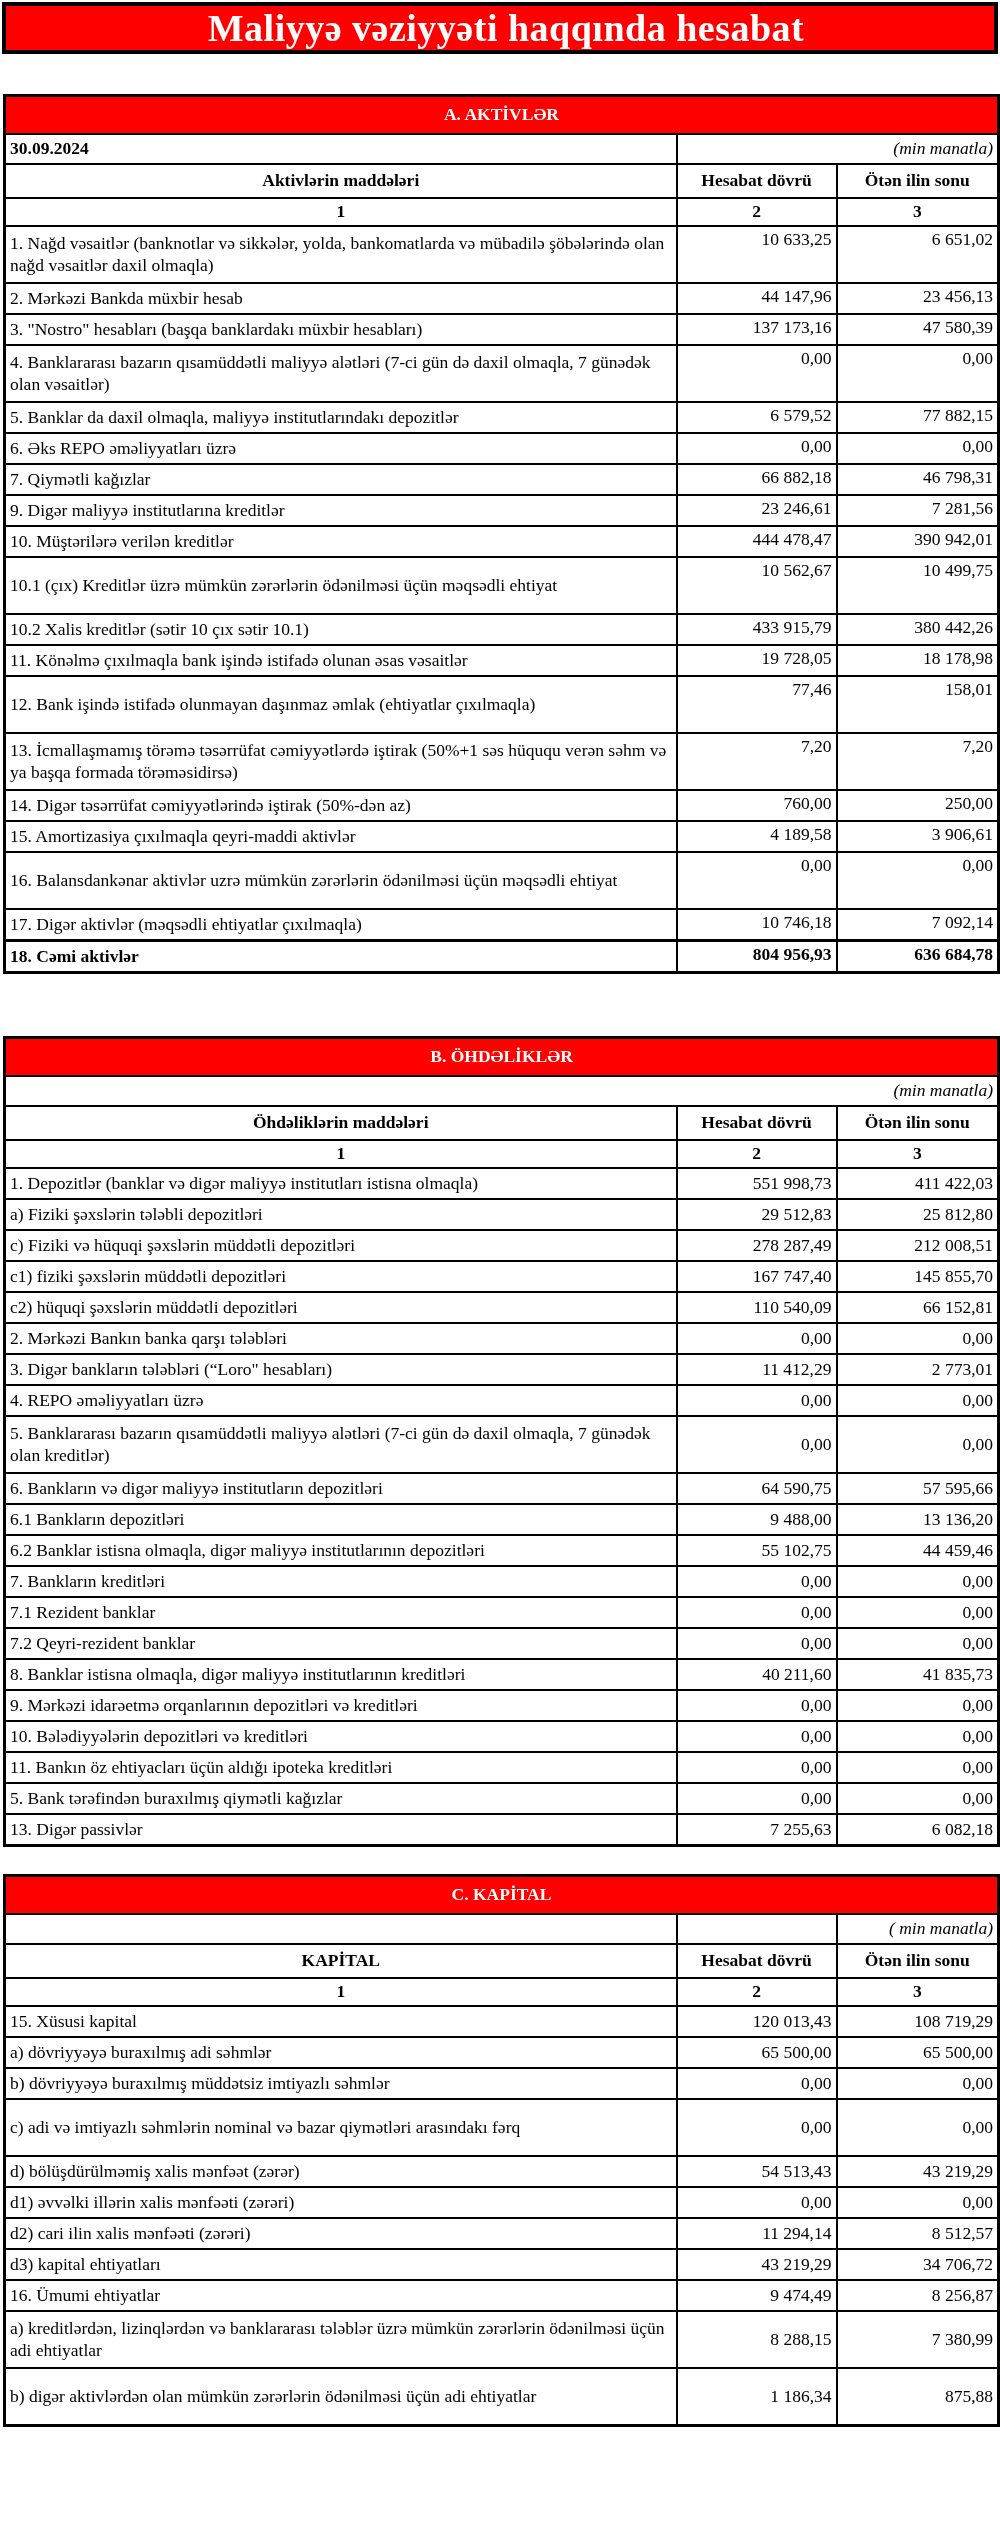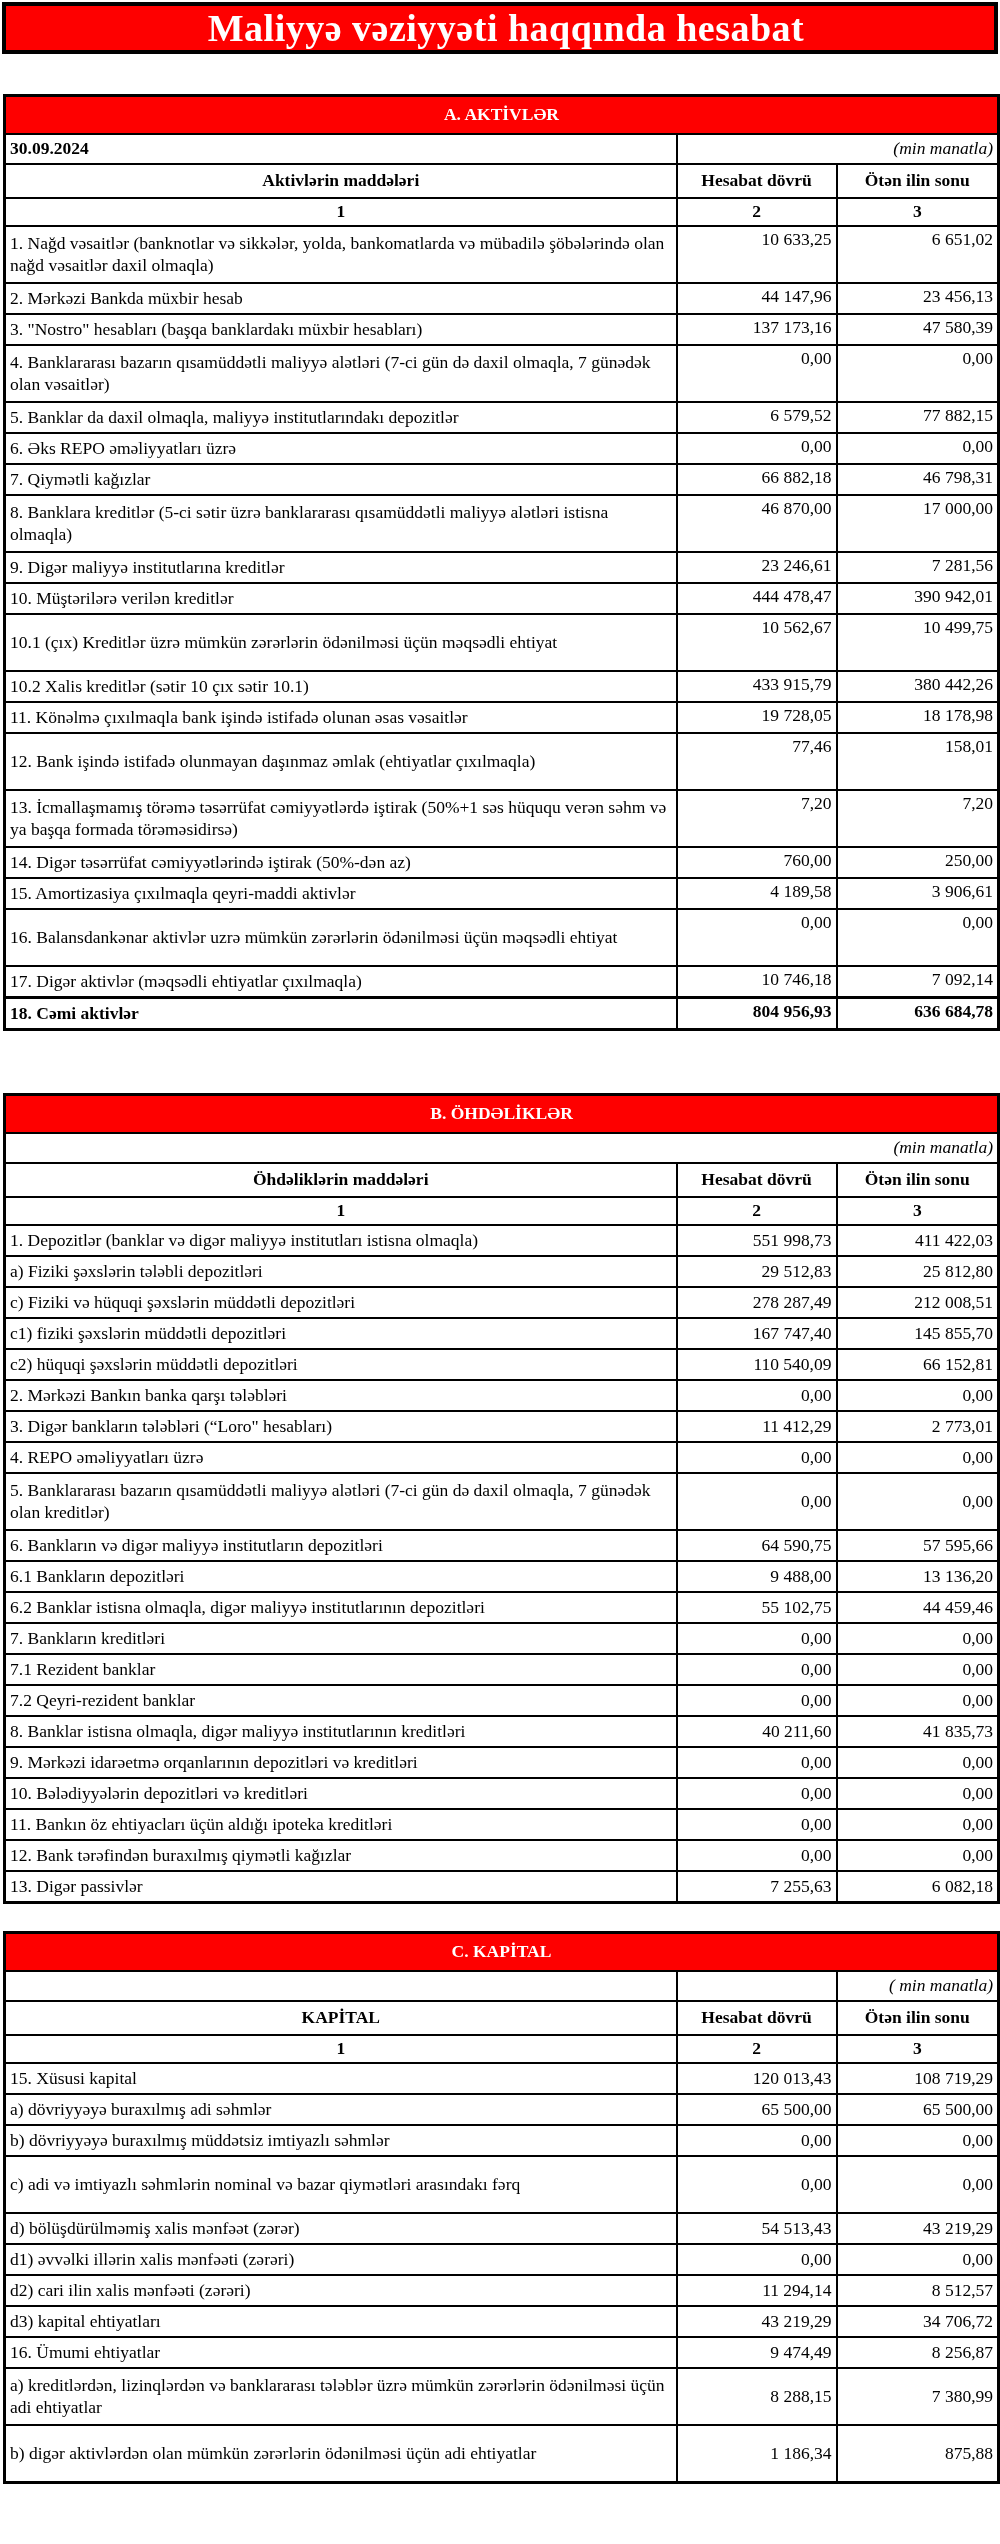--- a/index.html
+++ b/index.html
@@ -153,25 +153,20 @@
         <tr class="row">
           <td class="label ind0">6. Əks REPO əməliyyatları üzrə</td>
           <td class="val">0,00</td>
           <td class="val">0,00</td>
         </tr>
         <tr class="row">
           <td class="label ind0">7. Qiymətli kağızlar</td>
           <td class="val">66 882,18</td>
           <td class="val">46 798,31</td>
         </tr>
-        <tr class="row tall">
-          <td class="label ind0">8. Banklara kreditlər (5-ci sətir üzrə banklararası qısamüddətli maliyyə alətləri istisna olmaqla)</td>
-          <td class="val">46 870,00</td>
-          <td class="val">17 000,00</td>
-        </tr>
         <tr class="row">
           <td class="label ind0">9. Digər maliyyə institutlarına kreditlər</td>
           <td class="val">23 246,61</td>
           <td class="val">7 281,56</td>
         </tr>
         <tr class="row">
           <td class="label ind0">10. Müştərilərə verilən kreditlər</td>
           <td class="val">444 478,47</td>
           <td class="val">390 942,01</td>
         </tr>
@@ -344,21 +339,21 @@
           <td class="label ind0">10. Bələdiyyələrin depozitləri və kreditləri</td>
           <td class="val">0,00</td>
           <td class="val">0,00</td>
         </tr>
         <tr class="row">
           <td class="label ind0">11. Bankın öz ehtiyacları üçün aldığı ipoteka kreditləri</td>
           <td class="val">0,00</td>
           <td class="val">0,00</td>
         </tr>
         <tr class="row">
-          <td class="label ind0">12. Bank tərəfindən buraxılmış qiymətli kağızlar</td>
+          <td class="label ind0">5. Bank tərəfindən buraxılmış qiymətli kağızlar</td>
           <td class="val">0,00</td>
           <td class="val">0,00</td>
         </tr>
         <tr class="row">
           <td class="label ind0">13. Digər passivlər</td>
           <td class="val">7 255,63</td>
           <td class="val">6 082,18</td>
         </tr>
       </tbody>
   </table>

